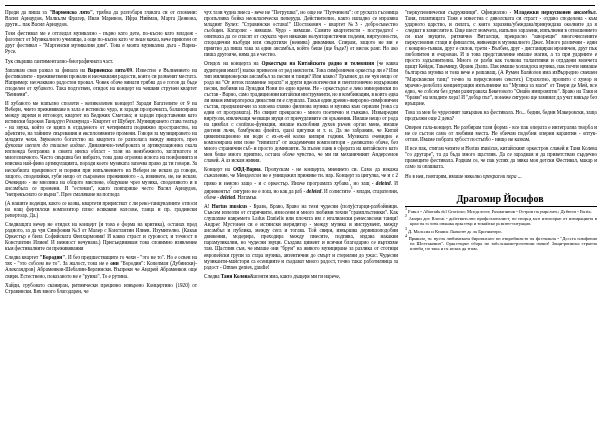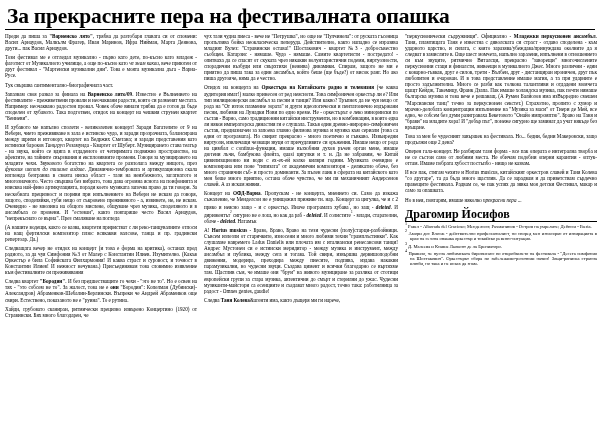--- a/index.html
+++ b/index.html
@@ -47,25 +47,25 @@
     line-height:6.05px;
     text-align:justify;
     text-indent:0;
     hyphens:auto;
     -webkit-hyphens:auto;
     word-spacing:-0.1px;
   }
   b{font-weight:bold;}
   i{font-style:italic;}
   .sig{
-    text-align:left;
-    font-size:12px;
+    text-align:center;
+    font-size:10px;
     font-weight:bold;
     line-height:12px;
-    margin:5px 2px 1px 0;
+    margin:14px 2px 1px 0;
     font-family:"Liberation Serif","DejaVu Serif",serif;
   }
   .notes-rule{
     border:0;border-top:1px solid #000;
     margin:1px 0 2px 0;height:0;width:100%;
   }
   .note{
     font-size:4.6px;
     line-height:5.2px;
     text-align:justify;
@@ -73,21 +73,20 @@
     padding-left:5px;
     text-indent:-5px;
   }
   .note sup{font-size:4.1px;line-height:0;}
 </style>
 </head>
 <body>
 
 <div class="page">
 
-  <h1 class="headline">За прекрасните пера на фестивалната опашка</h1>
   <hr class="rule">
 
   <div class="cols">
     <div class="col left">
         <p><span>Преди да пиша за </span><b>"Варненско лято"</b><span>, трябва да разтобаря главата си от спомени: Васил Арнаудов, Малкълм Фрагер, Иван Маринов, Ифра Нийман, Марта Деянова, други... пак Васил Арнаудов.</span></p>
         <p><span>Този фестивал ме е отгледал музикално - първо като дете, по-късно като младеж - фаготист от Музикалното училище, а още по-късно като </span><i>че знам какви</i><span>, вече приютен от друг фестивал - "Мартенски музикални дни". Това е моята музикална дъга - Варна-Русе.</span></p>
         <p><span>Тук свършва сантиментално-биографичната част.</span></p>
         <p><span>Запазвам своя разказ за финала на </span><b>Варненско лято/09</b><span>. Известно е Вълнението на фестивалите - преживетвени провали и неочаквани радости, които си разменят местата. Например: неочаквано радостен провал. Човек обаче винаги трябва да е готов да бъде споделен от хубавото. Така подготвен, отидох на концерт на чешкия струнен квартет "Бенневи".</span></p>
         <p><span>И хубавото ме напълно сполети - великолепен концерт! Заради Багателите от 9 на Веберн, чието преживяване в зала е истинско чудо, и заради прозрачната, балансирана между щрихи и итговорт, квартет на Бедржих Сметана; и заради представения като истински бароков </span><i>Танцгруп</i><span> Розамунда - Квартет от Шуберт. Музицирането става театър - на звука, който се вдига в отдаденото от четиримата подвижно пространство, на афектите, на тайните свързвания и експлозивните промени. Говоря за музицирането на младите чехи. Звуковото богатство на квартета се разполага между нищото, през </span><i>фуковия шепот до тишине видове</i><span>. Динамично-тембровата и артикулационна скала изглежда безгранна в своята ниска област - тази на неизбежното, загатнатото и многозначното. Често свършва без вибрато, това дава огромна яснота на поифонията и изисква най-фино артикулацията, поради което музиката започва право да ти говори. За нескобната прецизност и пориви при изпълнението на Веберн не искам да говоря, защото, споделяйки, губи нещо от съкровено преживяното - а, извинете, не, не искам. Очевидно - не мнозина на общото мислене, общуване чрез музика, споделяното и в ансамбъла се промени. И "естеван", както повтаряше често Васил Арнаудов, "непрекъснато се върна". През смаляване на погледа</span></p>
         <p><span>(А нашите водещи, както се казва, квартети приристват с ли реко-танцувалните отпоси на нащ фертилски композитор плюс всякакви валсове, танца и пр. градински репертоар. Да.)</span></p>

